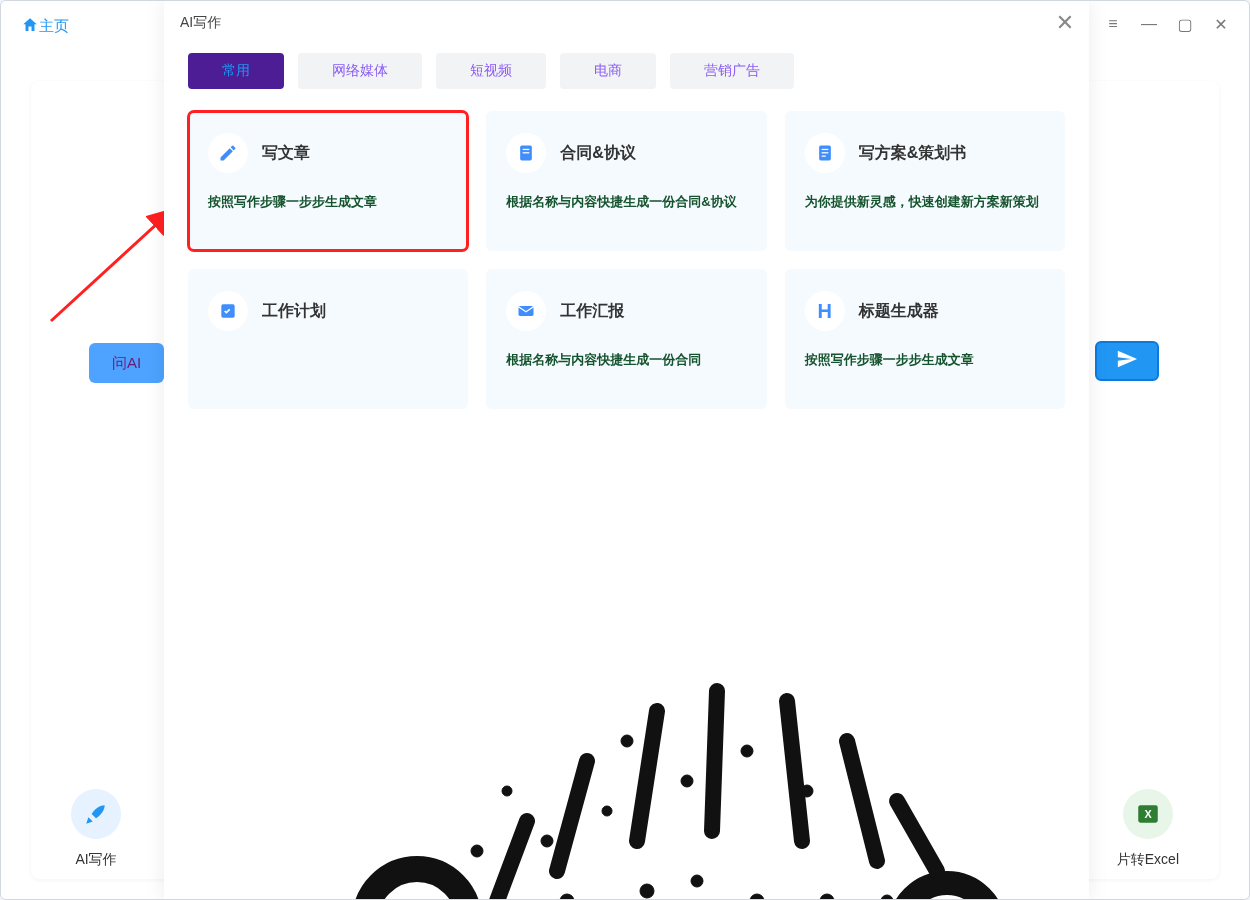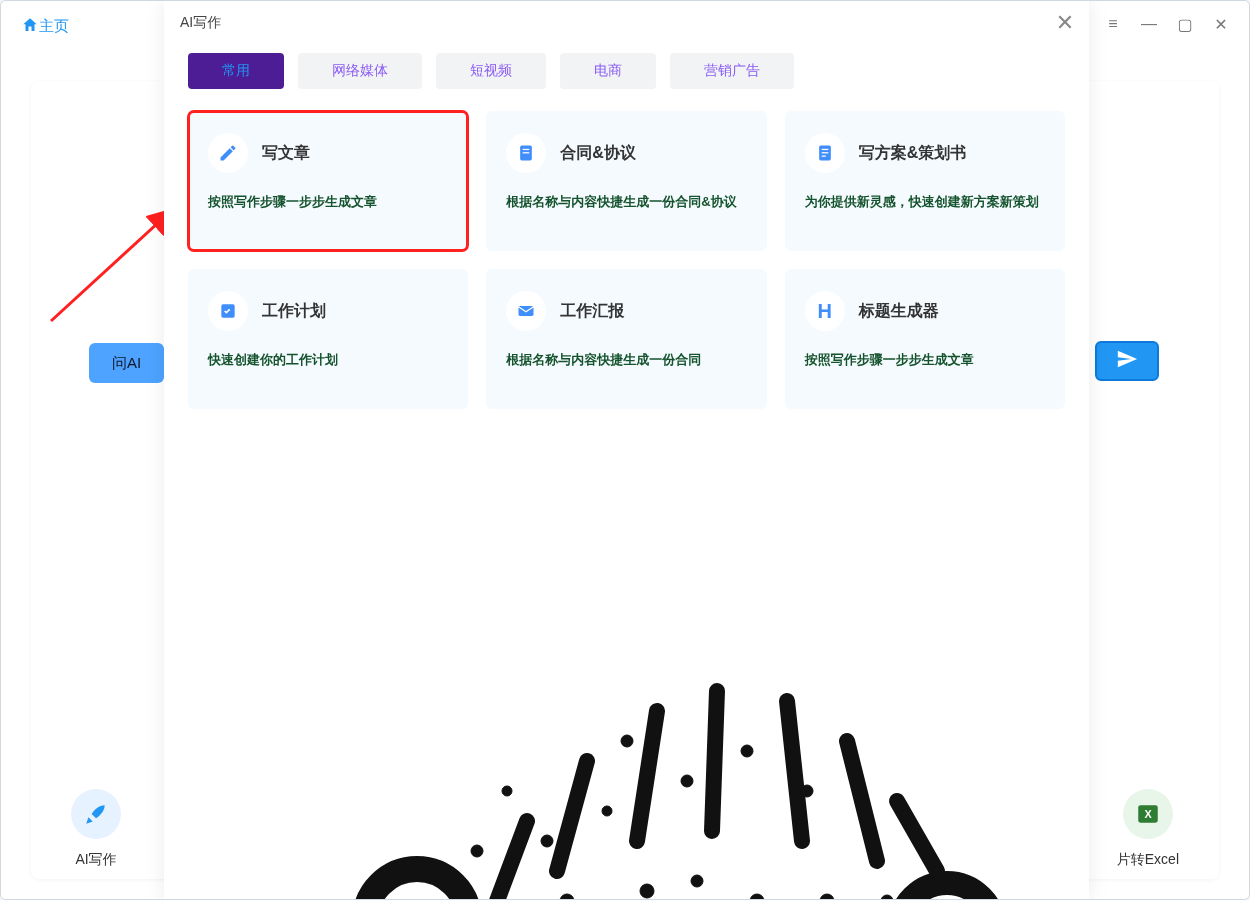--- a/index.html
+++ b/index.html
@@ -52,21 +52,21 @@
       top: 80px; left: 30px; right: 30px; bottom: 20px;
       background: #fff;
       border-radius: 8px;
       box-shadow: 0 1px 4px rgba(0,0,0,0.05);
     }
     .bg-askai-btn {
       position: absolute;
       top: 342px; left: 88px;
       width: 75px; height: 40px;
       background: #4da3ff;
-      color: #0f172a;
+      color: #701a75;
       border-radius: 6px;
       display: flex; align-items: center; justify-content: center;
       font-size: 15px;
     }
     .bg-send-btn {
       position: absolute;
       top: 340px; right: 90px;
       width: 64px; height: 40px;
       background: #2196f3;
       border: 2px solid #0d7adb;
@@ -345,21 +345,20 @@
     <div class="card">
       <div class="card-head">
         <div class="card-icon">
           <svg width="20" height="20" viewBox="0 0 24 24" fill="#3f8efc">
               <rect x="4" y="4" width="16" height="16" rx="2"></rect>
               <path d="M8 12l2 2 4-4" stroke="#fff" stroke-width="2" fill="none"></path>
             </svg>
         </div>
         <div class="card-title">工作计划</div>
       </div>
-      <div class="card-desc">快速创建你的工作计划</div>
     </div>
 
     <div class="card">
       <div class="card-head">
         <div class="card-icon">
           <svg width="20" height="20" viewBox="0 0 24 24" fill="#3f8efc">
               <rect x="3" y="6" width="18" height="12" rx="2"></rect>
               <path d="M3 7l9 6 9-6" stroke="#fff" stroke-width="1.5" fill="none"></path>
             </svg>
         </div>

